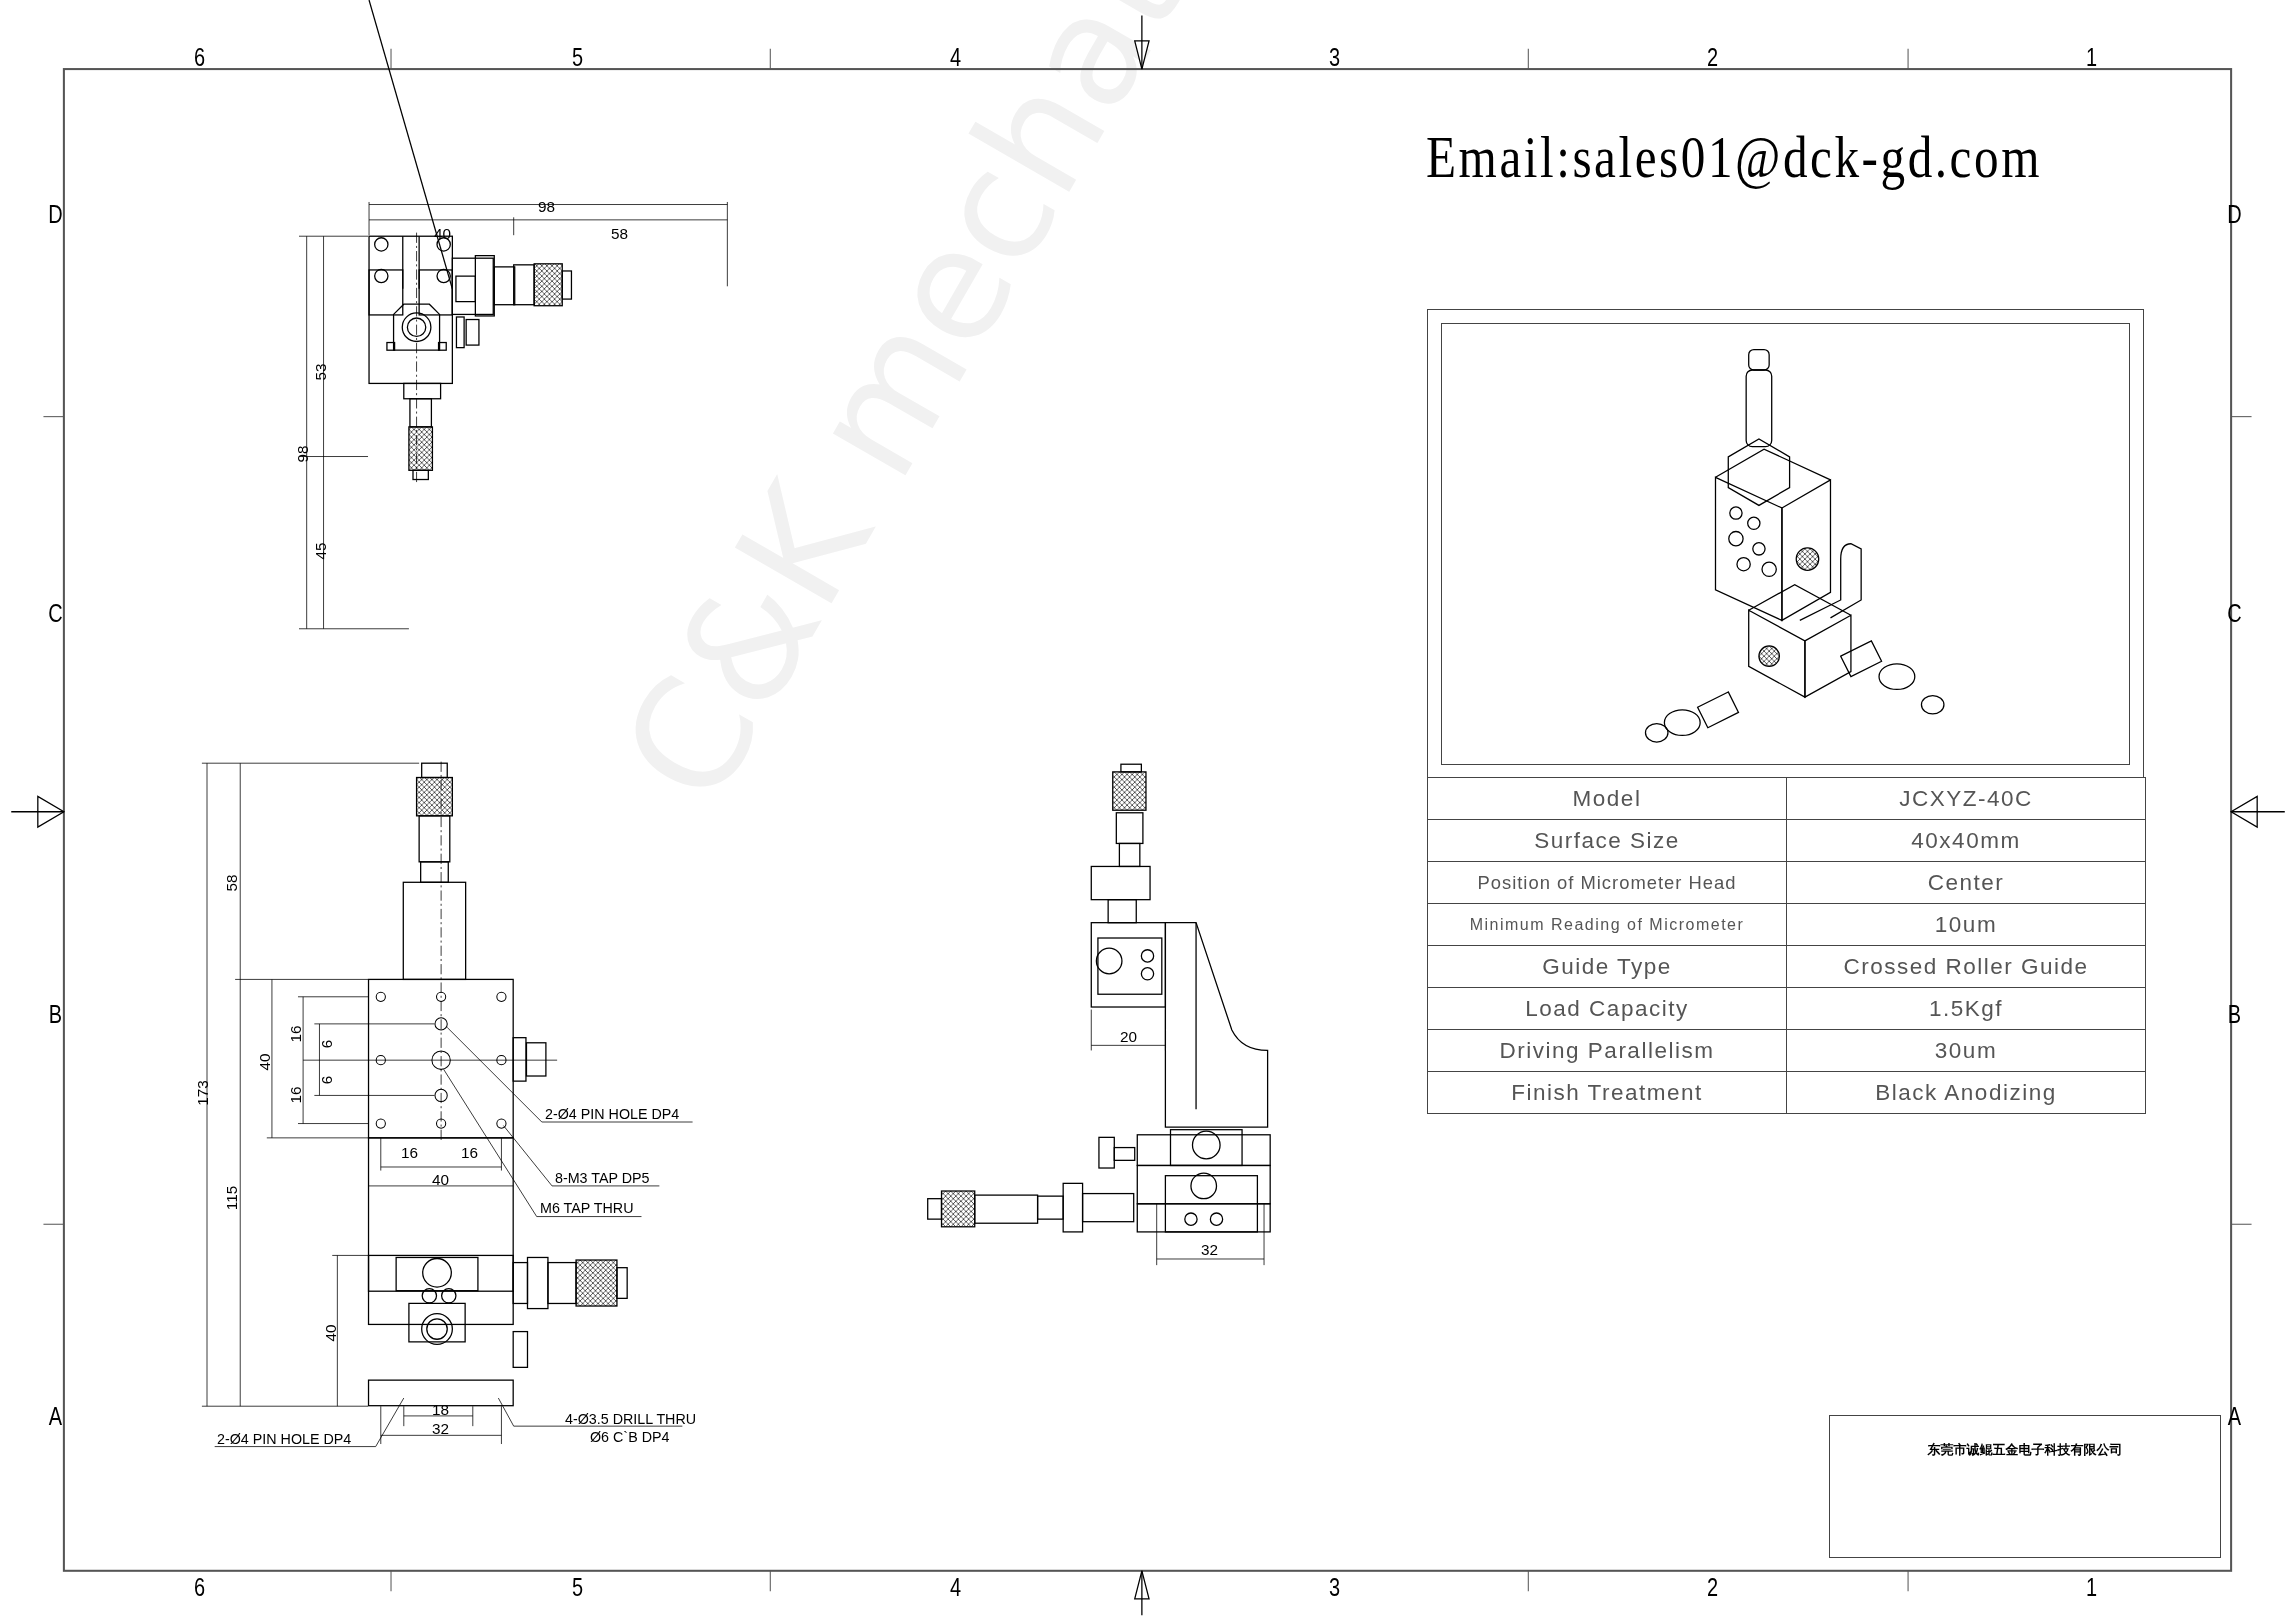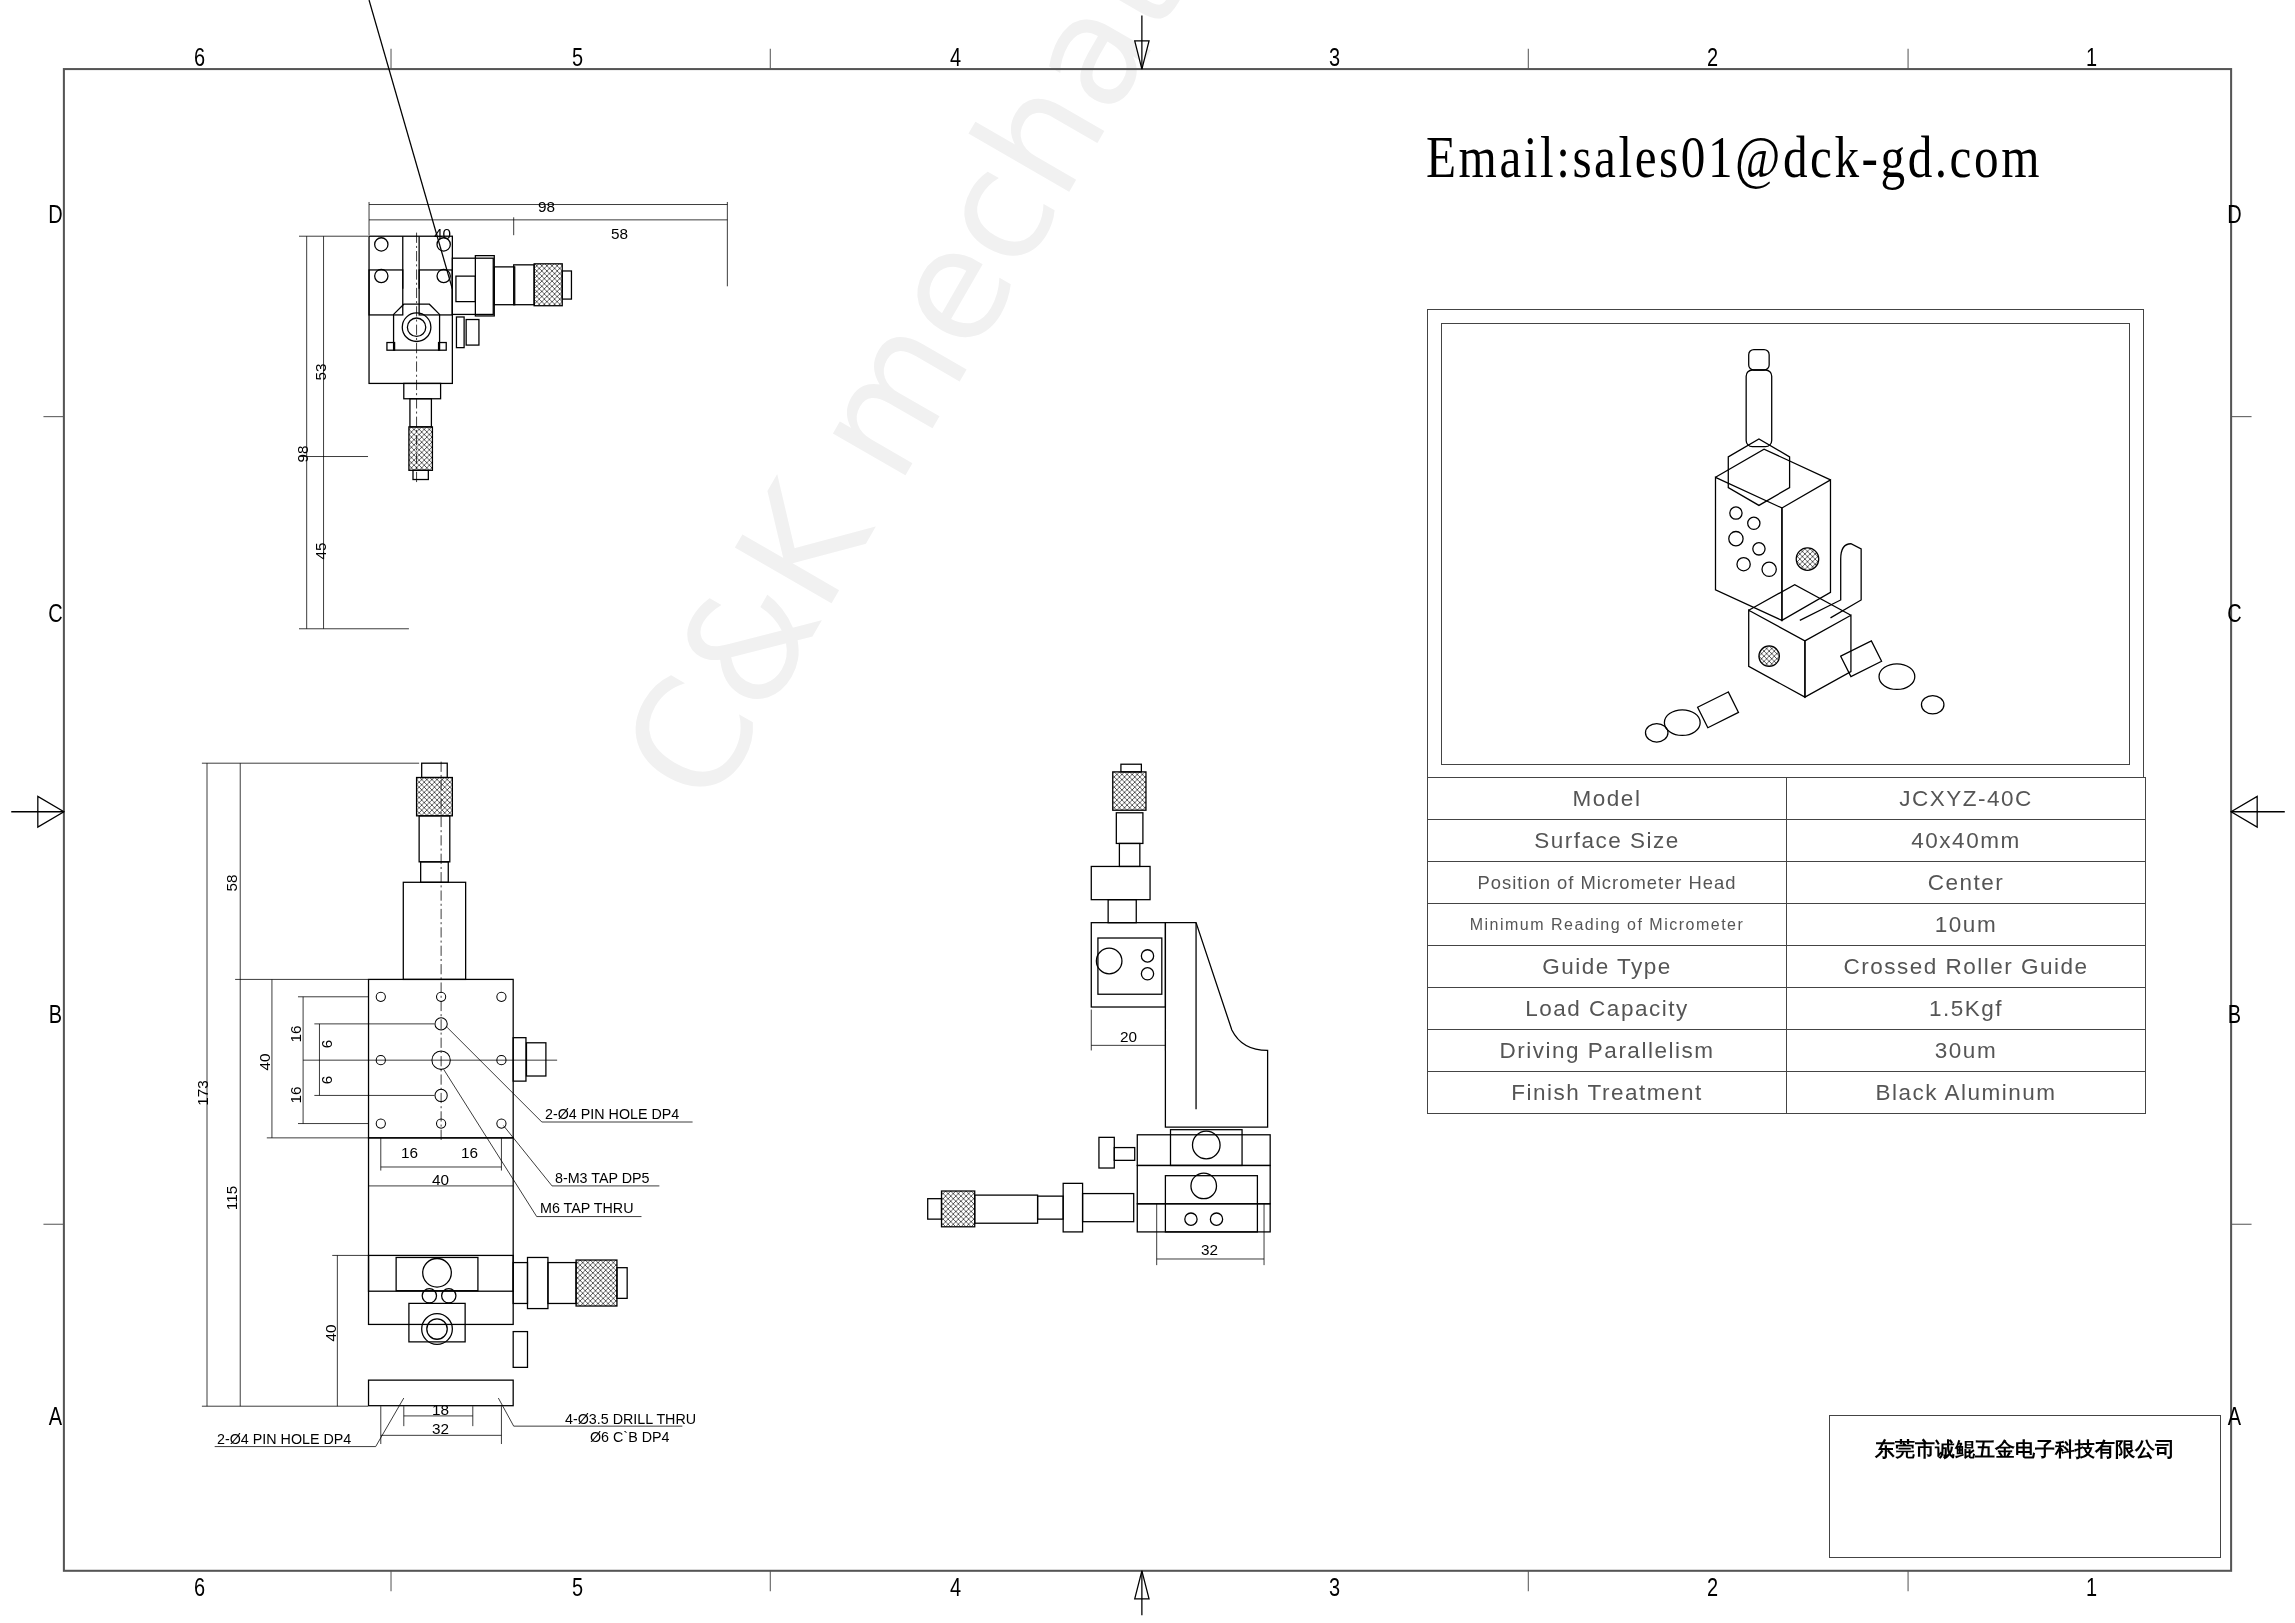--- a/index.html
+++ b/index.html
@@ -11,21 +11,21 @@
   .specs{position:absolute;left:1427px;top:777px;border-collapse:collapse;}
   .specs td{border:1.5px solid #444;height:41px;font-family:Liberation Sans, sans-serif;font-weight:200;color:#555;text-align:center;font-size:22.5px;letter-spacing:1.5px;padding:0;}
   .specs td.k{width:358px;}
   .specs td.v{width:358px;}
   .specs td.small{font-size:18.4px;letter-spacing:1px;}
   .specs td.smaller{font-size:16px;}
   .imgbox{position:absolute;left:1427px;top:309px;width:715px;height:468px;border:1.5px solid #444;border-bottom:none;}
   .imgbox .inner{position:absolute;left:12.8px;top:12.8px;right:12.8px;bottom:12.8px;border:1.5px solid #444;}
   .titleblock{position:absolute;left:1829px;top:1415px;width:390px;height:141px;border:1.5px solid #444;}
   .titleblock .tb-top{height:72px;border-bottom:1.5px solid #444;display:flex;align-items:center;justify-content:center;font-size:30px;}
-  .titleblock .tb-bot{height:67px;display:flex;align-items:center;justify-content:center;font-size:20px;font-weight:bold;}
+  .titleblock .tb-bot{height:67px;display:flex;align-items:center;justify-content:center;font-size:13px;font-weight:bold;}
   .dim{font-family:"Liberation Sans",sans-serif;font-size:15.3px;}
   .note{font-family:"Liberation Sans",sans-serif;font-size:14.3px;}
 </style>
 </head>
 <body>
 
 <div class="watermark">C&amp;K mechatronix</div>
 
 <svg class="sheet" width="2295" height="1623" viewBox="0 0 4490 3175" fill="none" stroke="#000" stroke-width="3">
 
@@ -342,21 +342,21 @@
     <tr>
         <td class="k">Load Capacity</td>
         <td class="v">1.5Kgf</td>
       </tr>
     <tr>
         <td class="k">Driving Parallelism</td>
         <td class="v">30um</td>
       </tr>
     <tr>
         <td class="k">Finish Treatment</td>
-        <td class="v">Black Aluminum</td>
+        <td class="v">Black Anodizing</td>
       </tr>
   </tbody>
 </table>
 
 <div class="titleblock">
   <div class="tb-bot">东莞市诚鲲五金电子科技有限公司</div>
 </div>
 
 
 </body></html>

